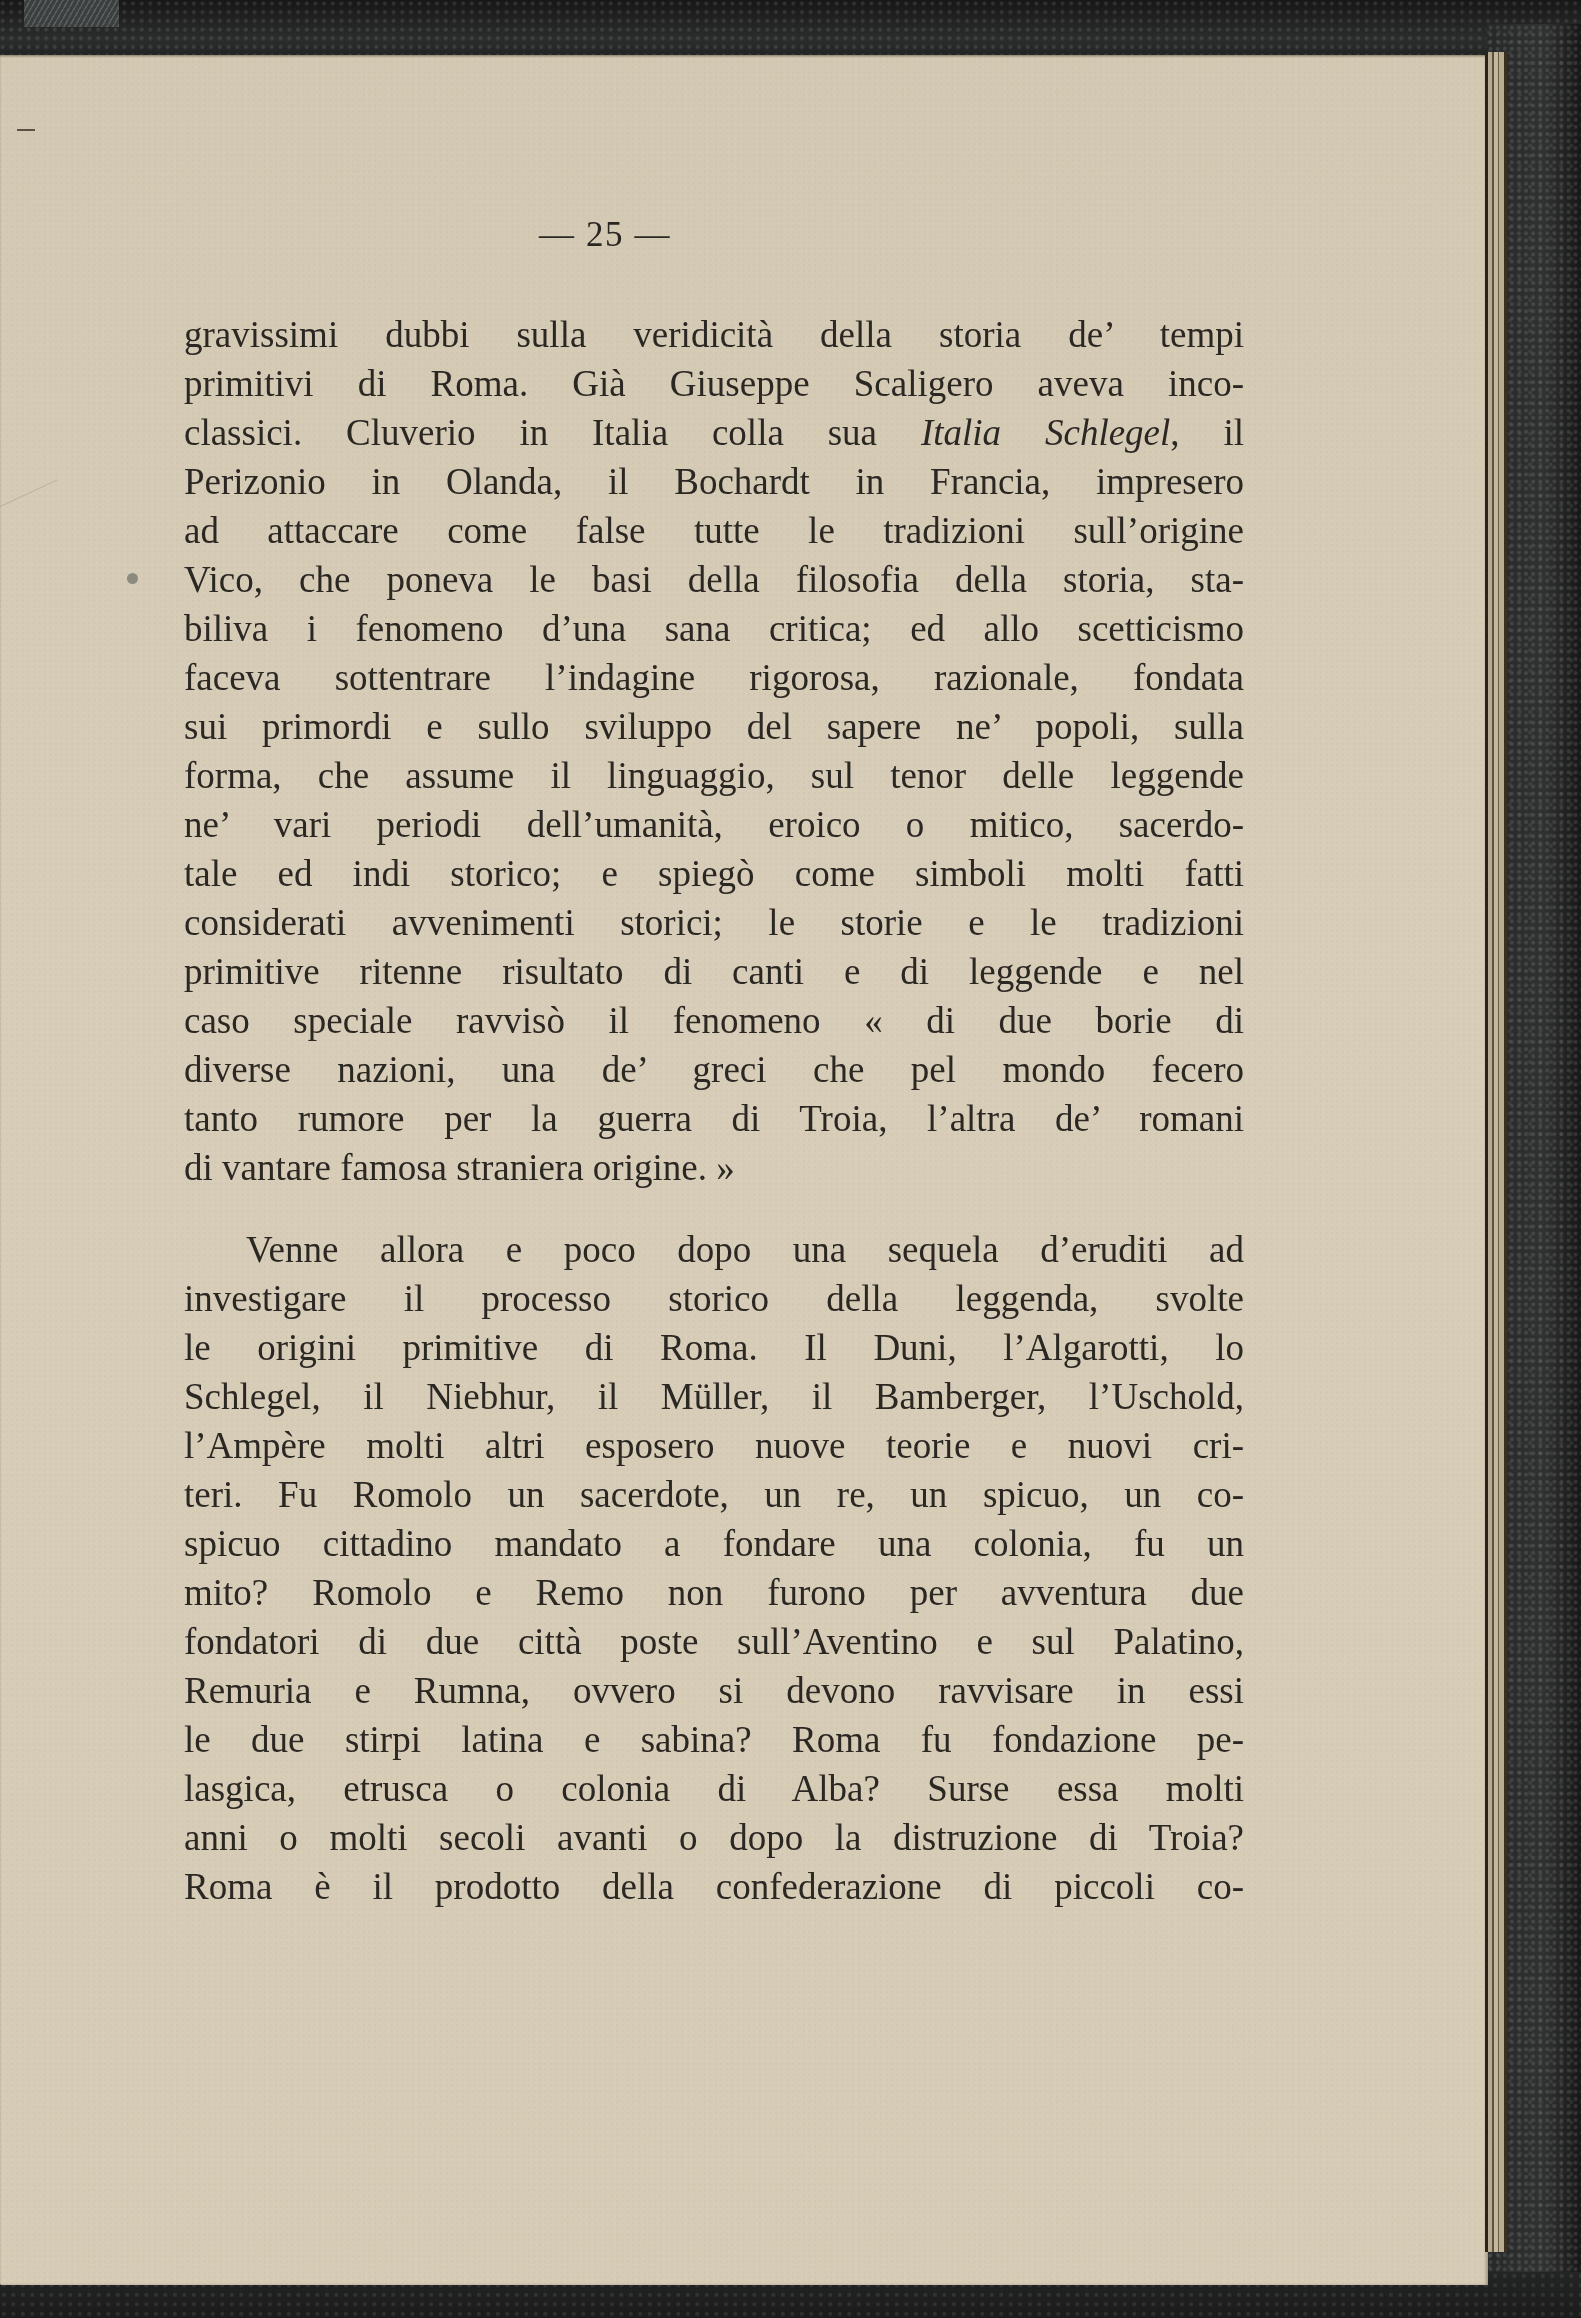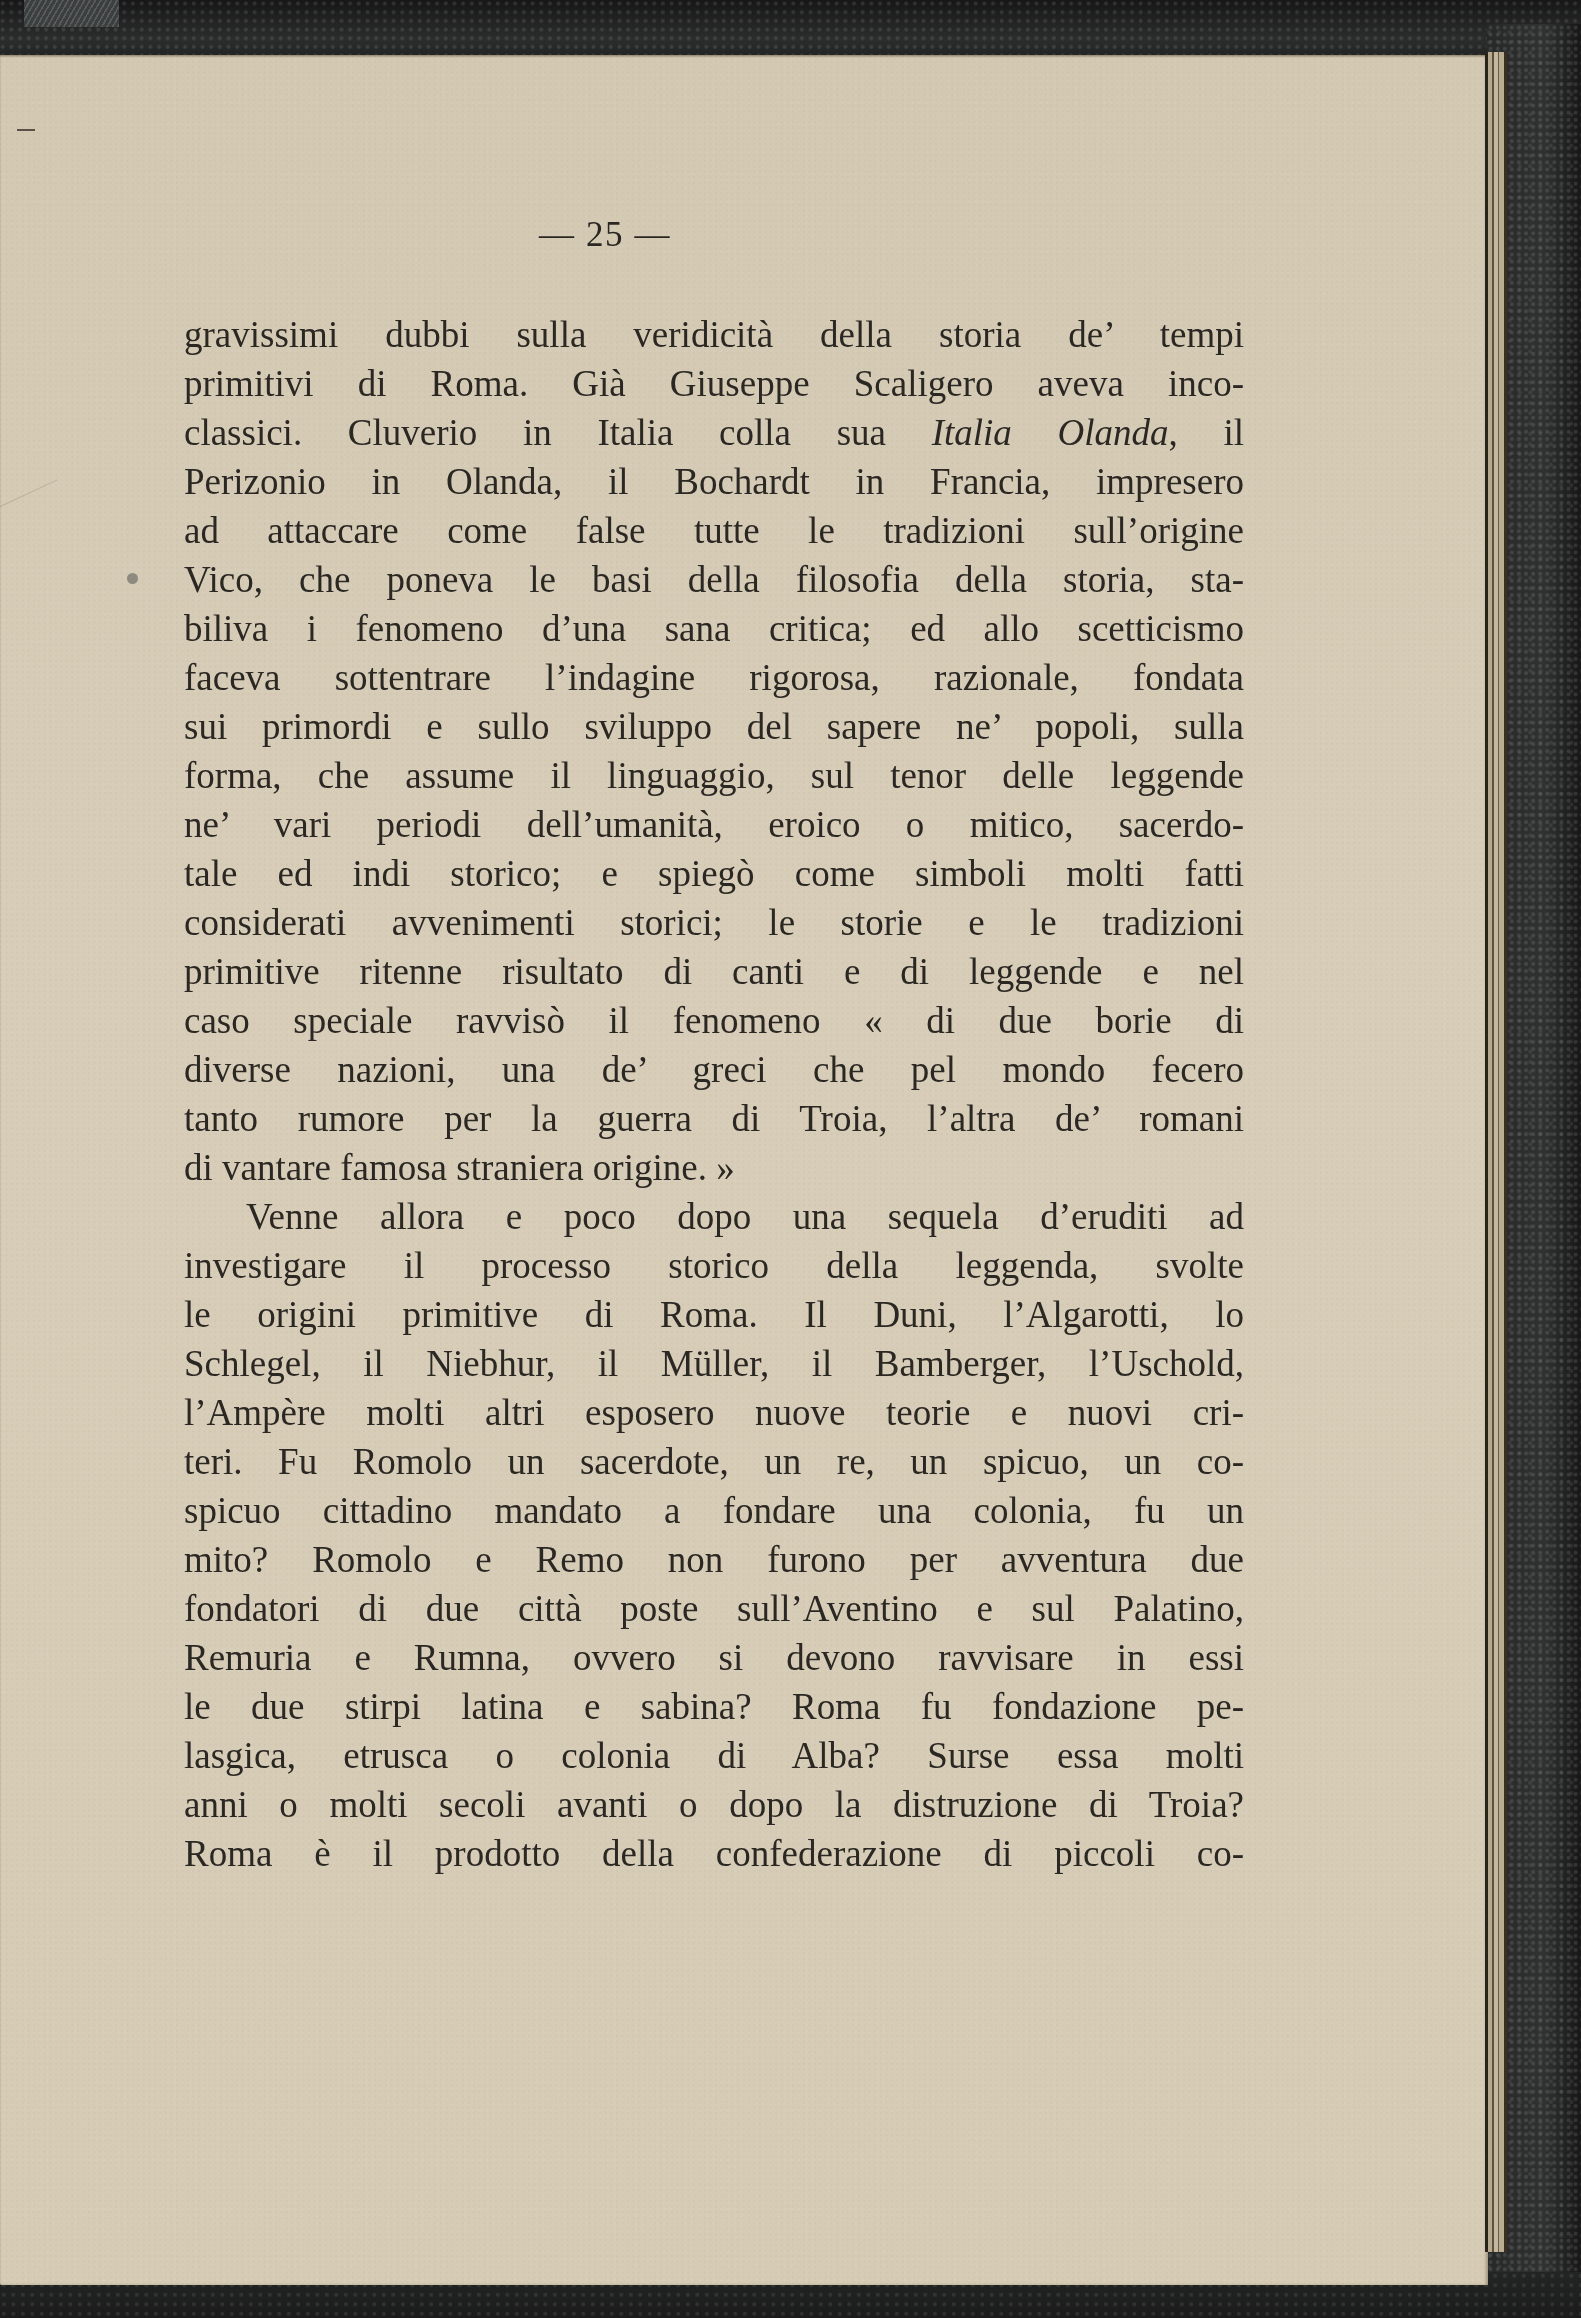--- a/index.html
+++ b/index.html
@@ -135,20 +135,21 @@
     text-align-last: justify;
     height: 49px;
     overflow: visible;
   }
   .line.last {
     text-align: center;
     text-align-last: left;
   }
   .line.indent {
     padding-left: 62px;
+    margin-top: 33px;
   }
   .italic {
     font-style: italic;
   }
 </style>
 </head>
 <body>
 
 <div class="binding"></div>
 <div class="binding-top-strip"></div>
@@ -159,21 +160,21 @@
 <div class="page">
   <div class="page-left-tick"></div>
   <div class="page-crease"></div>
   <div class="page-smudge"></div>
 
   <div class="page-number">— 25 —</div>
 
   <div class="text-block" id="text-block">
       <span class="line">gravissimi dubbi sulla veridicità della storia de’ tempi</span>
       <span class="line">primitivi di Roma. Già Giuseppe Scaligero aveva inco-</span>
-      <span class="line"><span>classici. Cluverio in Italia colla sua </span><span class="italic">Italia Olanda</span><span>, il</span></span>
+      <span class="line"><span>classici. Cluverio in Italia colla sua </span><span class="italic">Italia Schlegel</span><span>, il</span></span>
       <span class="line">Perizonio in Olanda, il Bochardt in Francia, impresero</span>
       <span class="line">ad attaccare come false tutte le tradizioni sull’origine</span>
       <span class="line">Vico, che poneva le basi della filosofia della storia, sta-</span>
       <span class="line">biliva i fenomeno d’una sana critica; ed allo scetticismo</span>
       <span class="line">faceva sottentrare l’indagine rigorosa, razionale, fondata</span>
       <span class="line">sui primordi e sullo sviluppo del sapere ne’ popoli, sulla</span>
       <span class="line">forma, che assume il linguaggio, sul tenor delle leggende</span>
       <span class="line">ne’ vari periodi dell’umanità, eroico o mitico, sacerdo-</span>
       <span class="line">tale ed indi storico; e spiegò come simboli molti fatti</span>
       <span class="line">considerati avvenimenti storici; le storie e le tradizioni</span>

